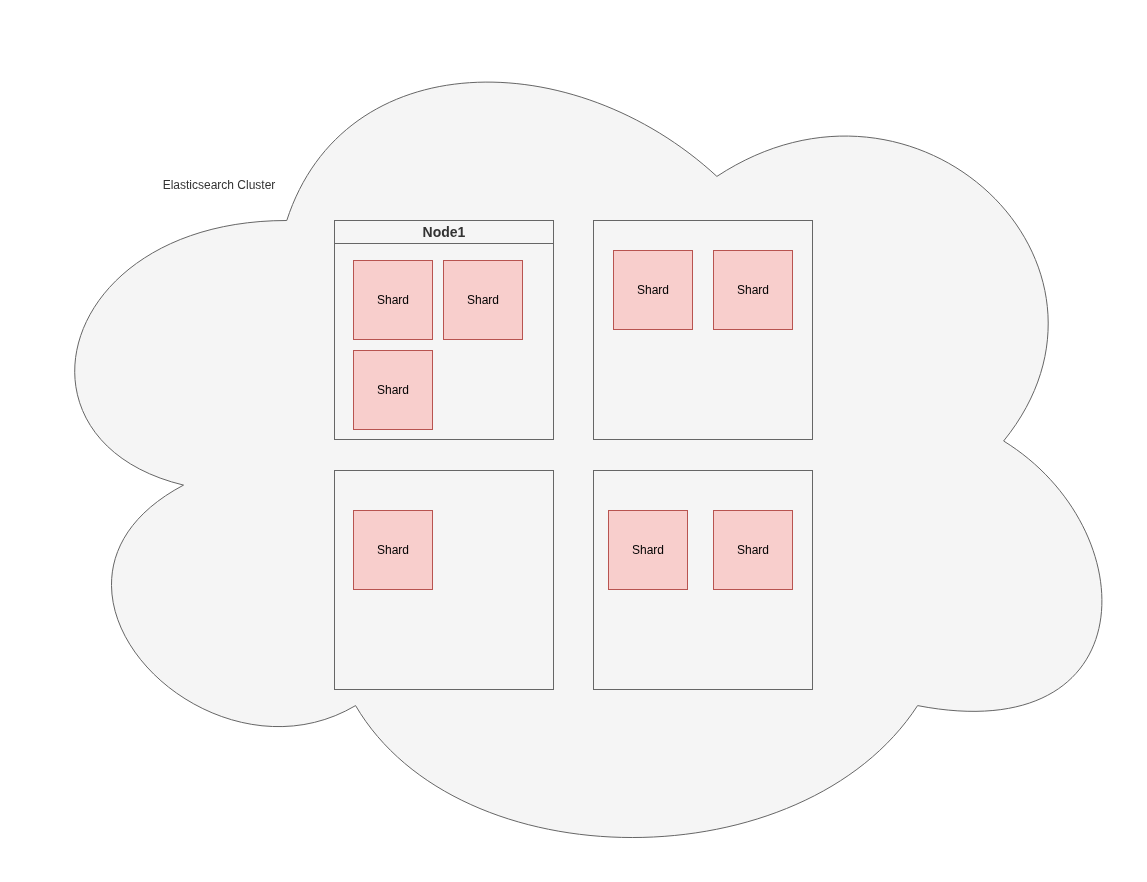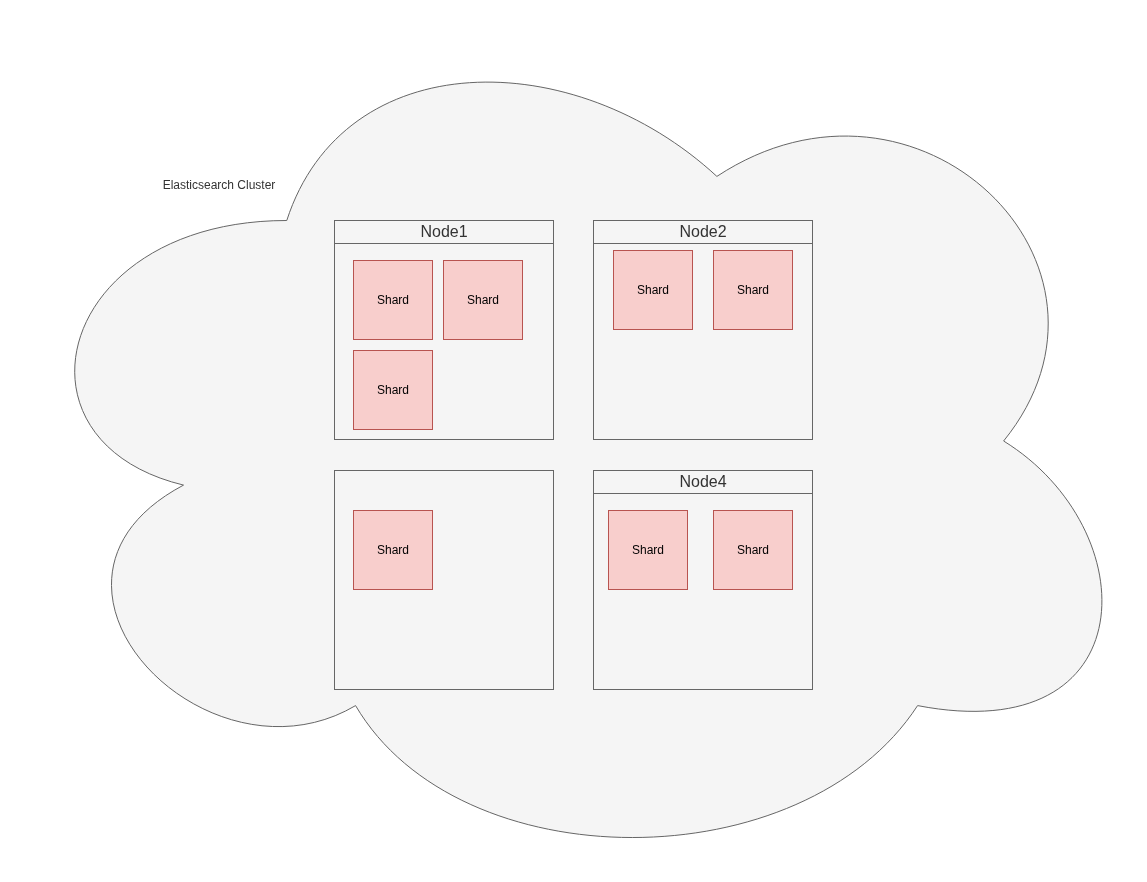--- a/index.html
+++ b/index.html
@@ -32,22 +32,22 @@
     width: 220px;
     height: 220px;
     box-sizing: border-box;
     background: var(--node-fill, #f5f5f5);
     border: 1px solid var(--node-stroke, #666666);
   }
   .node-header {
     height: 22px;
     line-height: 22px;
     text-align: center;
-    font-size: 16px;
-    font-weight: normal;
+    font-size: 14px;
+    font-weight: bold;
     color: var(--node-label-color, #333333);
     border-bottom: 1px solid var(--node-stroke, #666666);
   }
   .shard {
     position: absolute;
     width: 80px;
     height: 80px;
     box-sizing: border-box;
     background: var(--shard-fill, #f8cecc);
     border: 1px solid var(--shard-stroke, #b85450);
@@ -89,28 +89,26 @@
   <div class="cluster-label">Elasticsearch Cluster</div>
 
   <div class="node node1">
     <div class="node-header">Node1</div>
     <div class="shard n1s1">Shard</div>
     <div class="shard n1s2">Shard</div>
     <div class="shard n1s3">Shard</div>
   </div>
 
   <div class="node node2">
-    <div class="node-header">Node2</div>
     <div class="shard n2s1">Shard</div>
     <div class="shard n2s2">Shard</div>
   </div>
 
   <div class="node node3">
     <div class="shard n3s1">Shard</div>
   </div>
 
   <div class="node node4">
-    <div class="node-header">Node4</div>
     <div class="shard n4s1">Shard</div>
     <div class="shard n4s2">Shard</div>
   </div>
 
 </div>
 
 </body></html>

